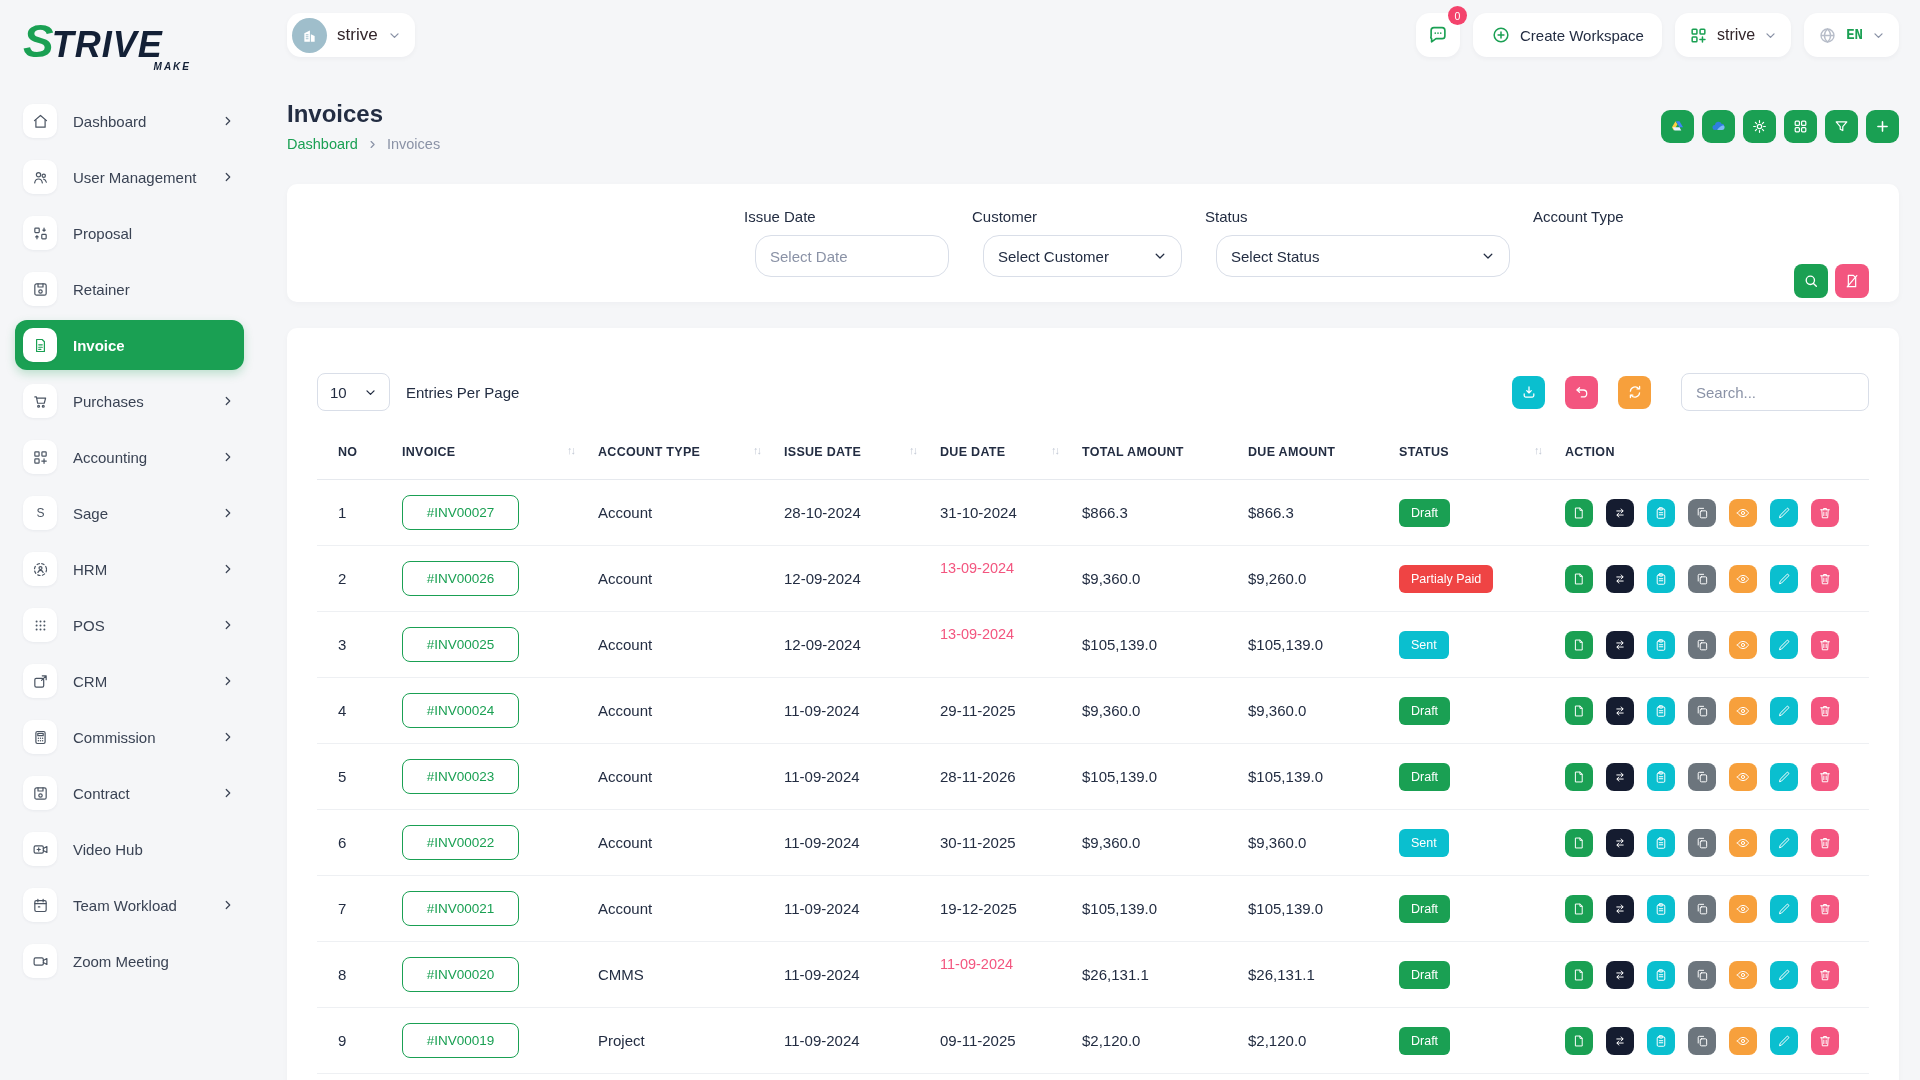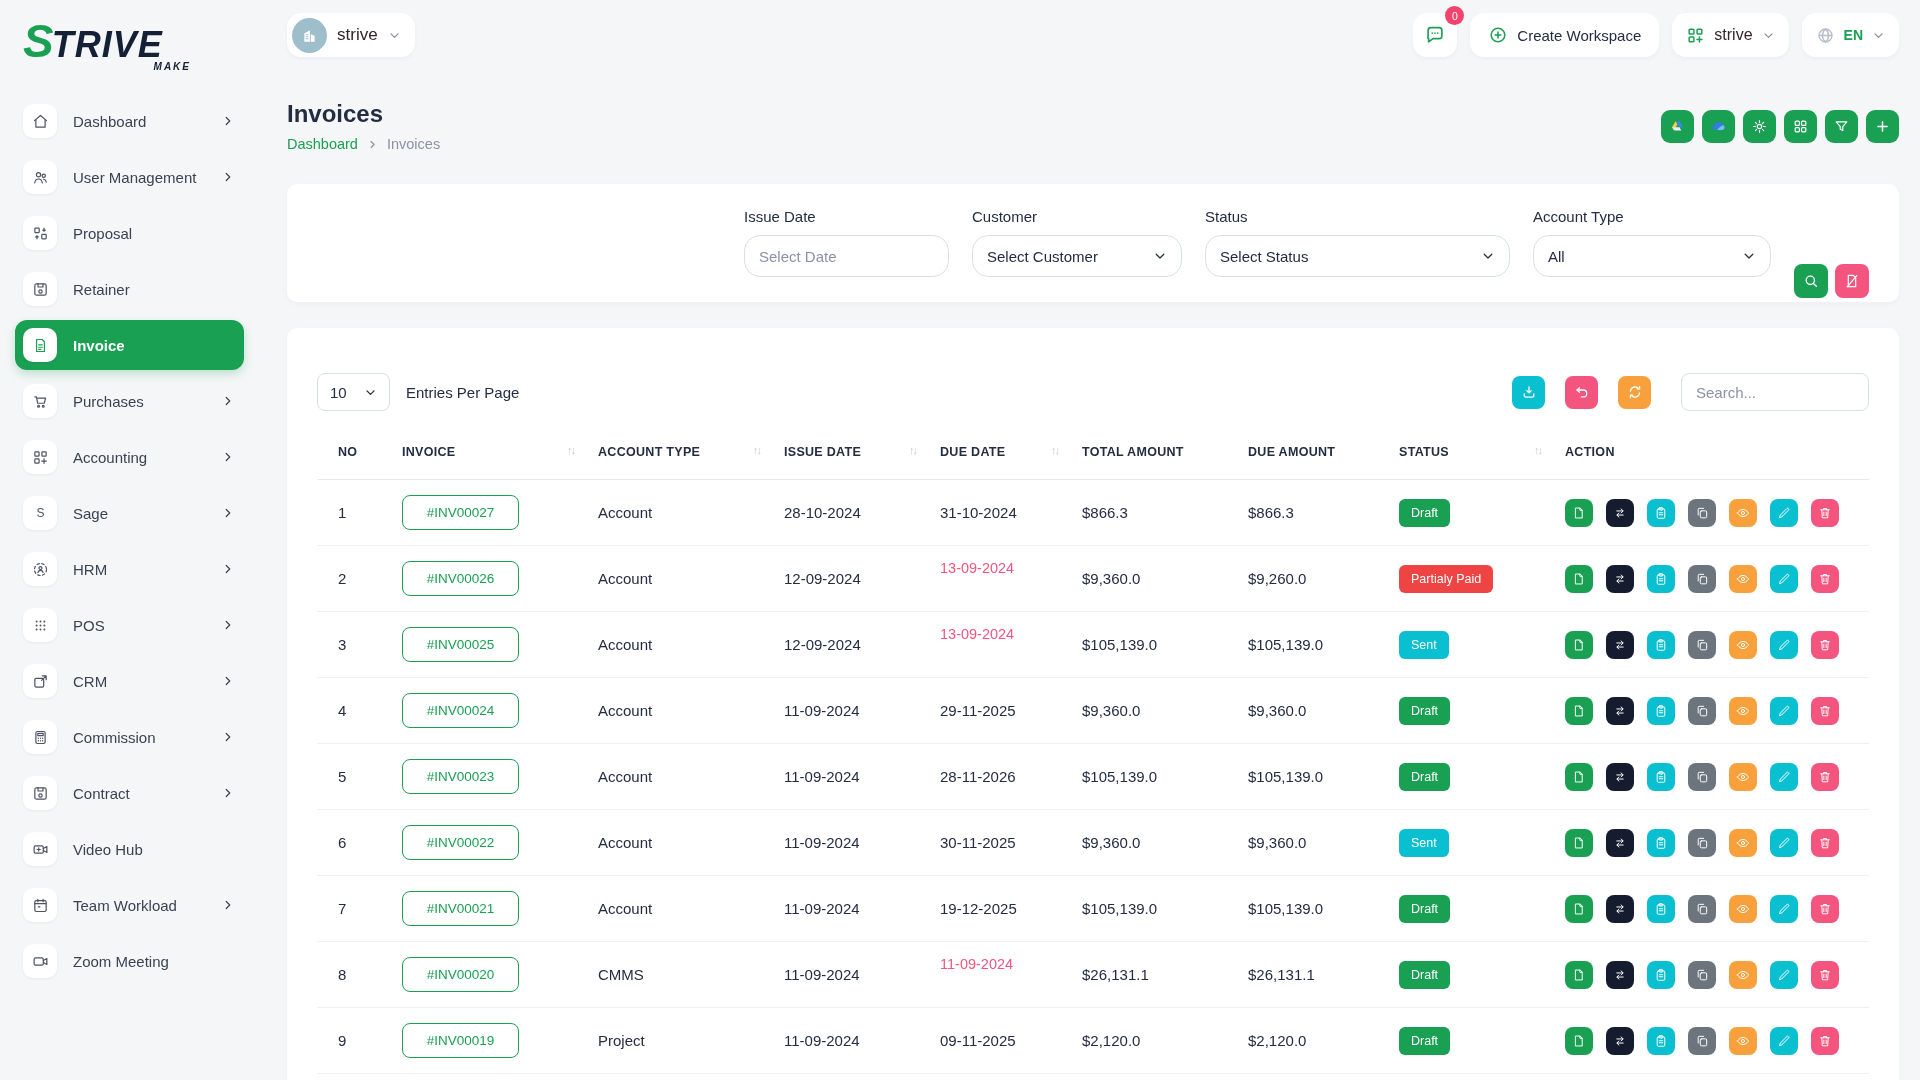--- a/index.html
+++ b/index.html
@@ -41,40 +41,40 @@
   .chev { color:#8a92a6; } .chev .ic { width:13px; height:13px; }
   .top-right { margin-left:auto; display:flex; align-items:center; gap:13px; }
   .chat-btn { position:relative; width:44px; height:44px; border-radius:14px; background:#ffffff; box-shadow:0 2px 5px rgba(20,30,60,.04); border:none; display:flex; align-items:center; justify-content:center; color:#1aa053; cursor:pointer; }
   .chat-btn .ic { width:22px; height:22px; }
   .chat-badge { position:absolute; top:-7px; right:-7px; width:19px; height:19px; border-radius:50%; background:#f4436c; color:#fff; font-size:10.5px; display:flex; align-items:center; justify-content:center; }
   .create-pill { padding:0 18px; gap:9px; font-size:15px; color:#232d42; }
   .create-pill .plus { color:#1aa053; } .create-pill .plus .ic { width:20px; height:20px; }
   .org-pill { padding:0 14px; gap:9px; }
   .org-pill .grid { color:#1aa053; } .org-pill .grid .ic { width:19px; height:19px; }
   .org-name { font-size:16px; color:#33262b; }
-  .lang-pill { padding:0 14px; gap:9px; }
+  .lang-pill { padding:0 14px; gap:9px;font-family:Liberation Mono, monospace; }
   .lang-pill .globe { color:#b7bdc9; } .lang-pill .globe .ic { width:19px; height:19px; }
   .lang-code { font-size:14px; font-weight:700; color:#1aa053; }
 
   
   .page-head { margin-top:30px; display:flex; align-items:flex-start; }
   .page-title { font-size:24px; font-weight:700; color:#232d42; }
   .breadcrumb { margin-top:8px; display:flex; align-items:center; gap:9px; font-size:14.5px; }
   .bc-home { color:#1aa053; cursor:pointer; }
   .bc-sep { color:#8a92a6; } .bc-sep .ic { width:11px; height:11px; }
   .bc-cur { color:#8a92a6; }
   .head-actions { margin-left:auto; display:flex; gap:8px; margin-top:10px; }
   .hbtn { width:33px; height:33px; border:none; border-radius:9px; background:#1aa053; color:#ffffff; display:flex; align-items:center; justify-content:center; cursor:pointer; }
   .hbtn .ic { width:17px; height:17px; }
 
   
   .filter-card { margin-top:32px; background:#ffffff; border-radius:10px; box-shadow:0 2px 6px rgba(20,30,60,.03); height:118px; display:flex; justify-content:flex-end; align-items:flex-start; gap:23px; padding:24px 30px 0 30px; }
   .fgroup { display:flex; flex-direction:column; }
   .flabel { font-size:15px; color:#232d42; margin-bottom:10px; }
-  .fctrl { height:42px; border:1px solid #d9dee8; border-radius:16px; display:flex; align-items:center; padding:0 14px; font-size:15px; background:#fff; }
+  .fctrl { height:42px; border:1px solid #d9dee8; border-radius:16px; display:flex; align-items:center; padding:0 14px; font-size:15px; background:#fff;margin-left:11px; }
   .fctrl input { border:none; outline:none; width:100%; font-size:15px; font-family:inherit; color:#232d42; }
   .fctrl input::placeholder { color:#8a92a6; }
   .fselect { justify-content:space-between; cursor:pointer; color:#232d42; }
   .fselect .chev .ic { width:14px; height:14px; color:#232d42; }
   .fbtns { display:flex; gap:7px; align-self:flex-end; margin-bottom:4px; }
   .sq-btn { width:34px; height:34px; border:none; border-radius:8px; display:flex; align-items:center; justify-content:center; color:#fff; cursor:pointer; }
   .sq-btn .ic { width:16px; height:16px; }
   .btn-search { background:#1aa053; }
   .btn-clear { background:#f3557f; }
 
@@ -509,28 +509,20 @@
         <span>Select Status</span>
         <span class="chev">
             <svg class="ic" viewBox="0 0 24 24" fill="none" stroke="currentColor" stroke-width="2.2" stroke-linecap="round" stroke-linejoin="round">
               <path d="M5.5 9 12 15.5 18.5 9"></path>
             </svg>
           </span>
       </div>
     </div>
     <div class="fgroup" style="width:238px;">
       <span class="flabel">Account Type</span>
-      <div class="fctrl fselect">
-        <span>All</span>
-        <span class="chev">
-            <svg class="ic" viewBox="0 0 24 24" fill="none" stroke="currentColor" stroke-width="2.2" stroke-linecap="round" stroke-linejoin="round">
-              <path d="M5.5 9 12 15.5 18.5 9"></path>
-            </svg>
-          </span>
-      </div>
     </div>
     <div class="fbtns">
       <button class="sq-btn btn-search">
           <svg class="ic" viewBox="0 0 24 24" fill="none" stroke="currentColor" stroke-width="2" stroke-linecap="round">
             <circle cx="11" cy="11" r="6.2"></circle>
             <path d="M15.7 15.7 20 20"></path>
           </svg>
         </button>
       <button class="sq-btn btn-clear">
           <svg class="ic" viewBox="0 0 24 24" fill="none" stroke="currentColor" stroke-width="1.8" stroke-linecap="round" stroke-linejoin="round">

